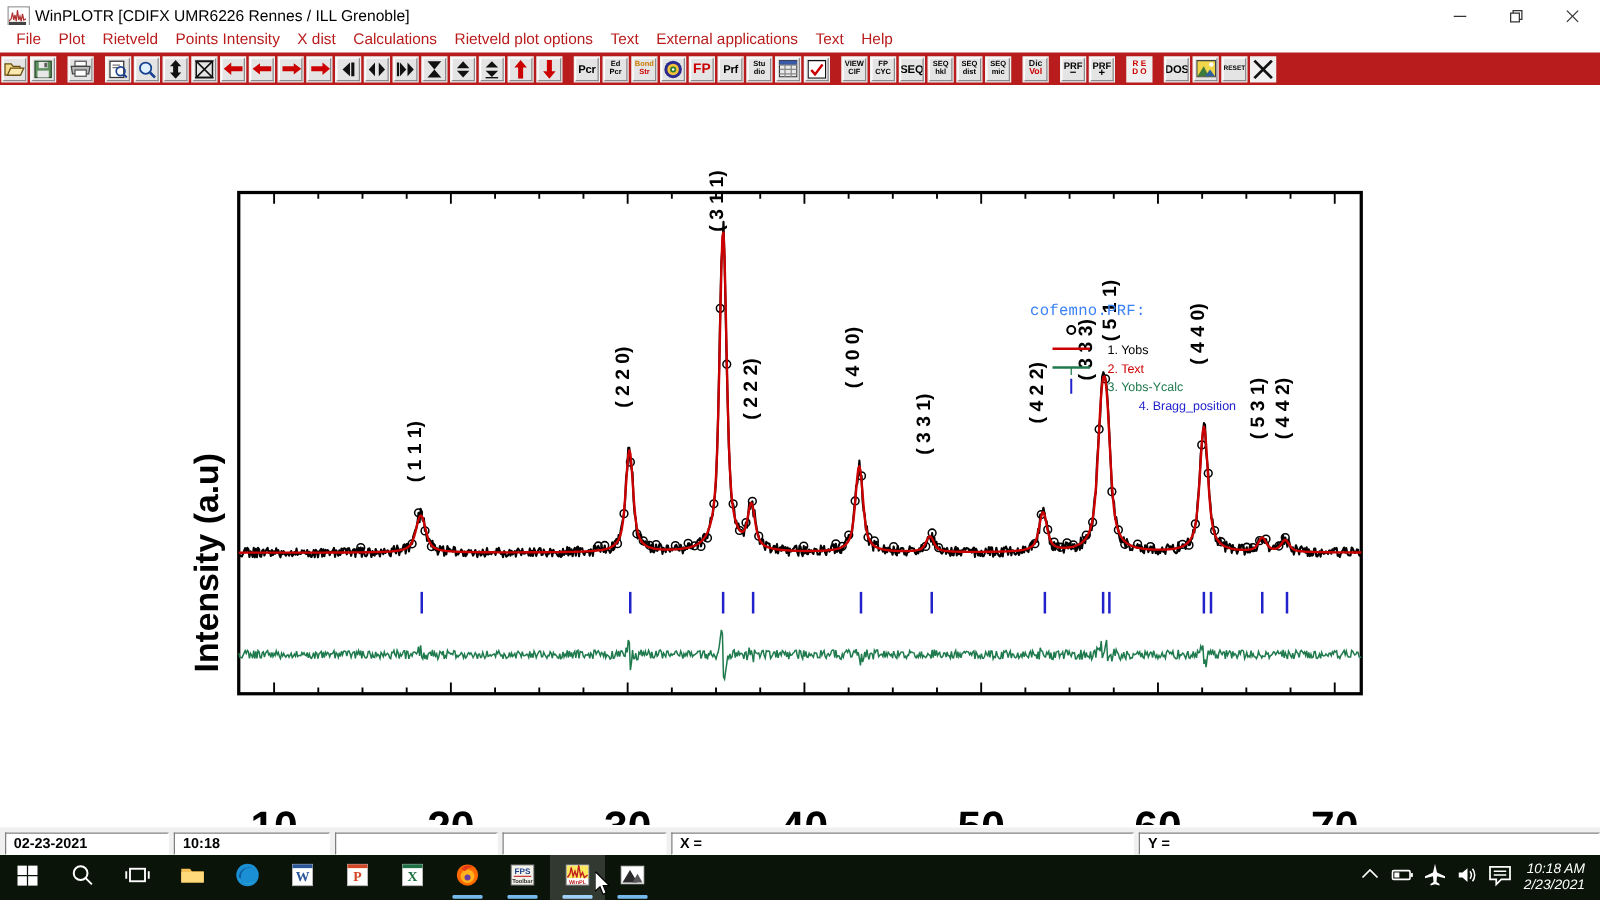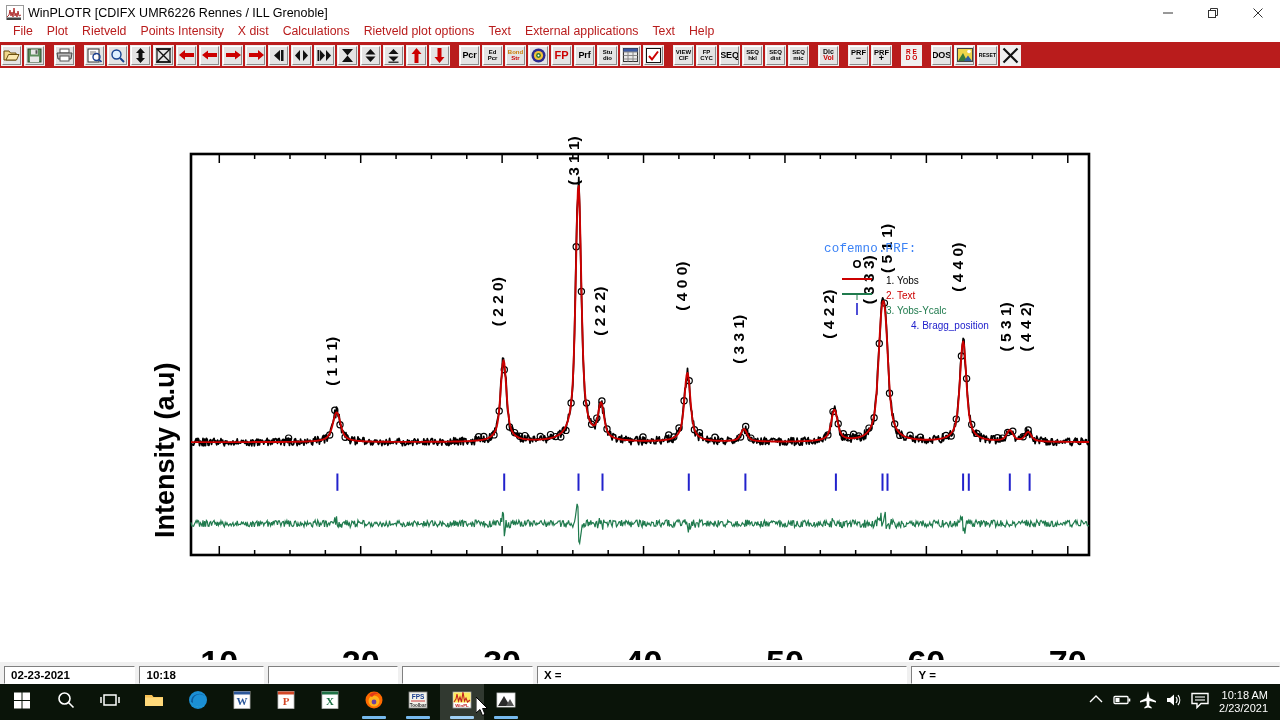--- a/index.html
+++ b/index.html
@@ -123,21 +123,21 @@
     width:44px;height:36px;display:flex;align-items:center;justify-content:center;
     position:relative;cursor:default;
   }
   .tb-item.active{background:rgba(255,255,255,0.16);}
   .tb-item.running::after{
     content:"";position:absolute;bottom:1px;left:10px;width:24px;height:3px;
     background:#76b9ed;border-radius:1px;
   }
   .tb-item.active::after{background:#9fd0f5;}
   .tray{
-    position:absolute;right:0;top:0;height:36px;display:flex;align-items:flex-start;
+    position:absolute;right:0;top:0;height:36px;display:flex;align-items:flex-start;font-style:italic;
   }
   .tray-ic{
     width:26px;height:36px;display:flex;align-items:center;justify-content:center;
     cursor:default;
   }
   .trayclock{
     height:36px;display:flex;flex-direction:column;align-items:flex-end;
     justify-content:center;padding:0 12px 0 6px;color:#fff;cursor:default;
   }
   .trayclock div{font-size:11px;line-height:13px;}

